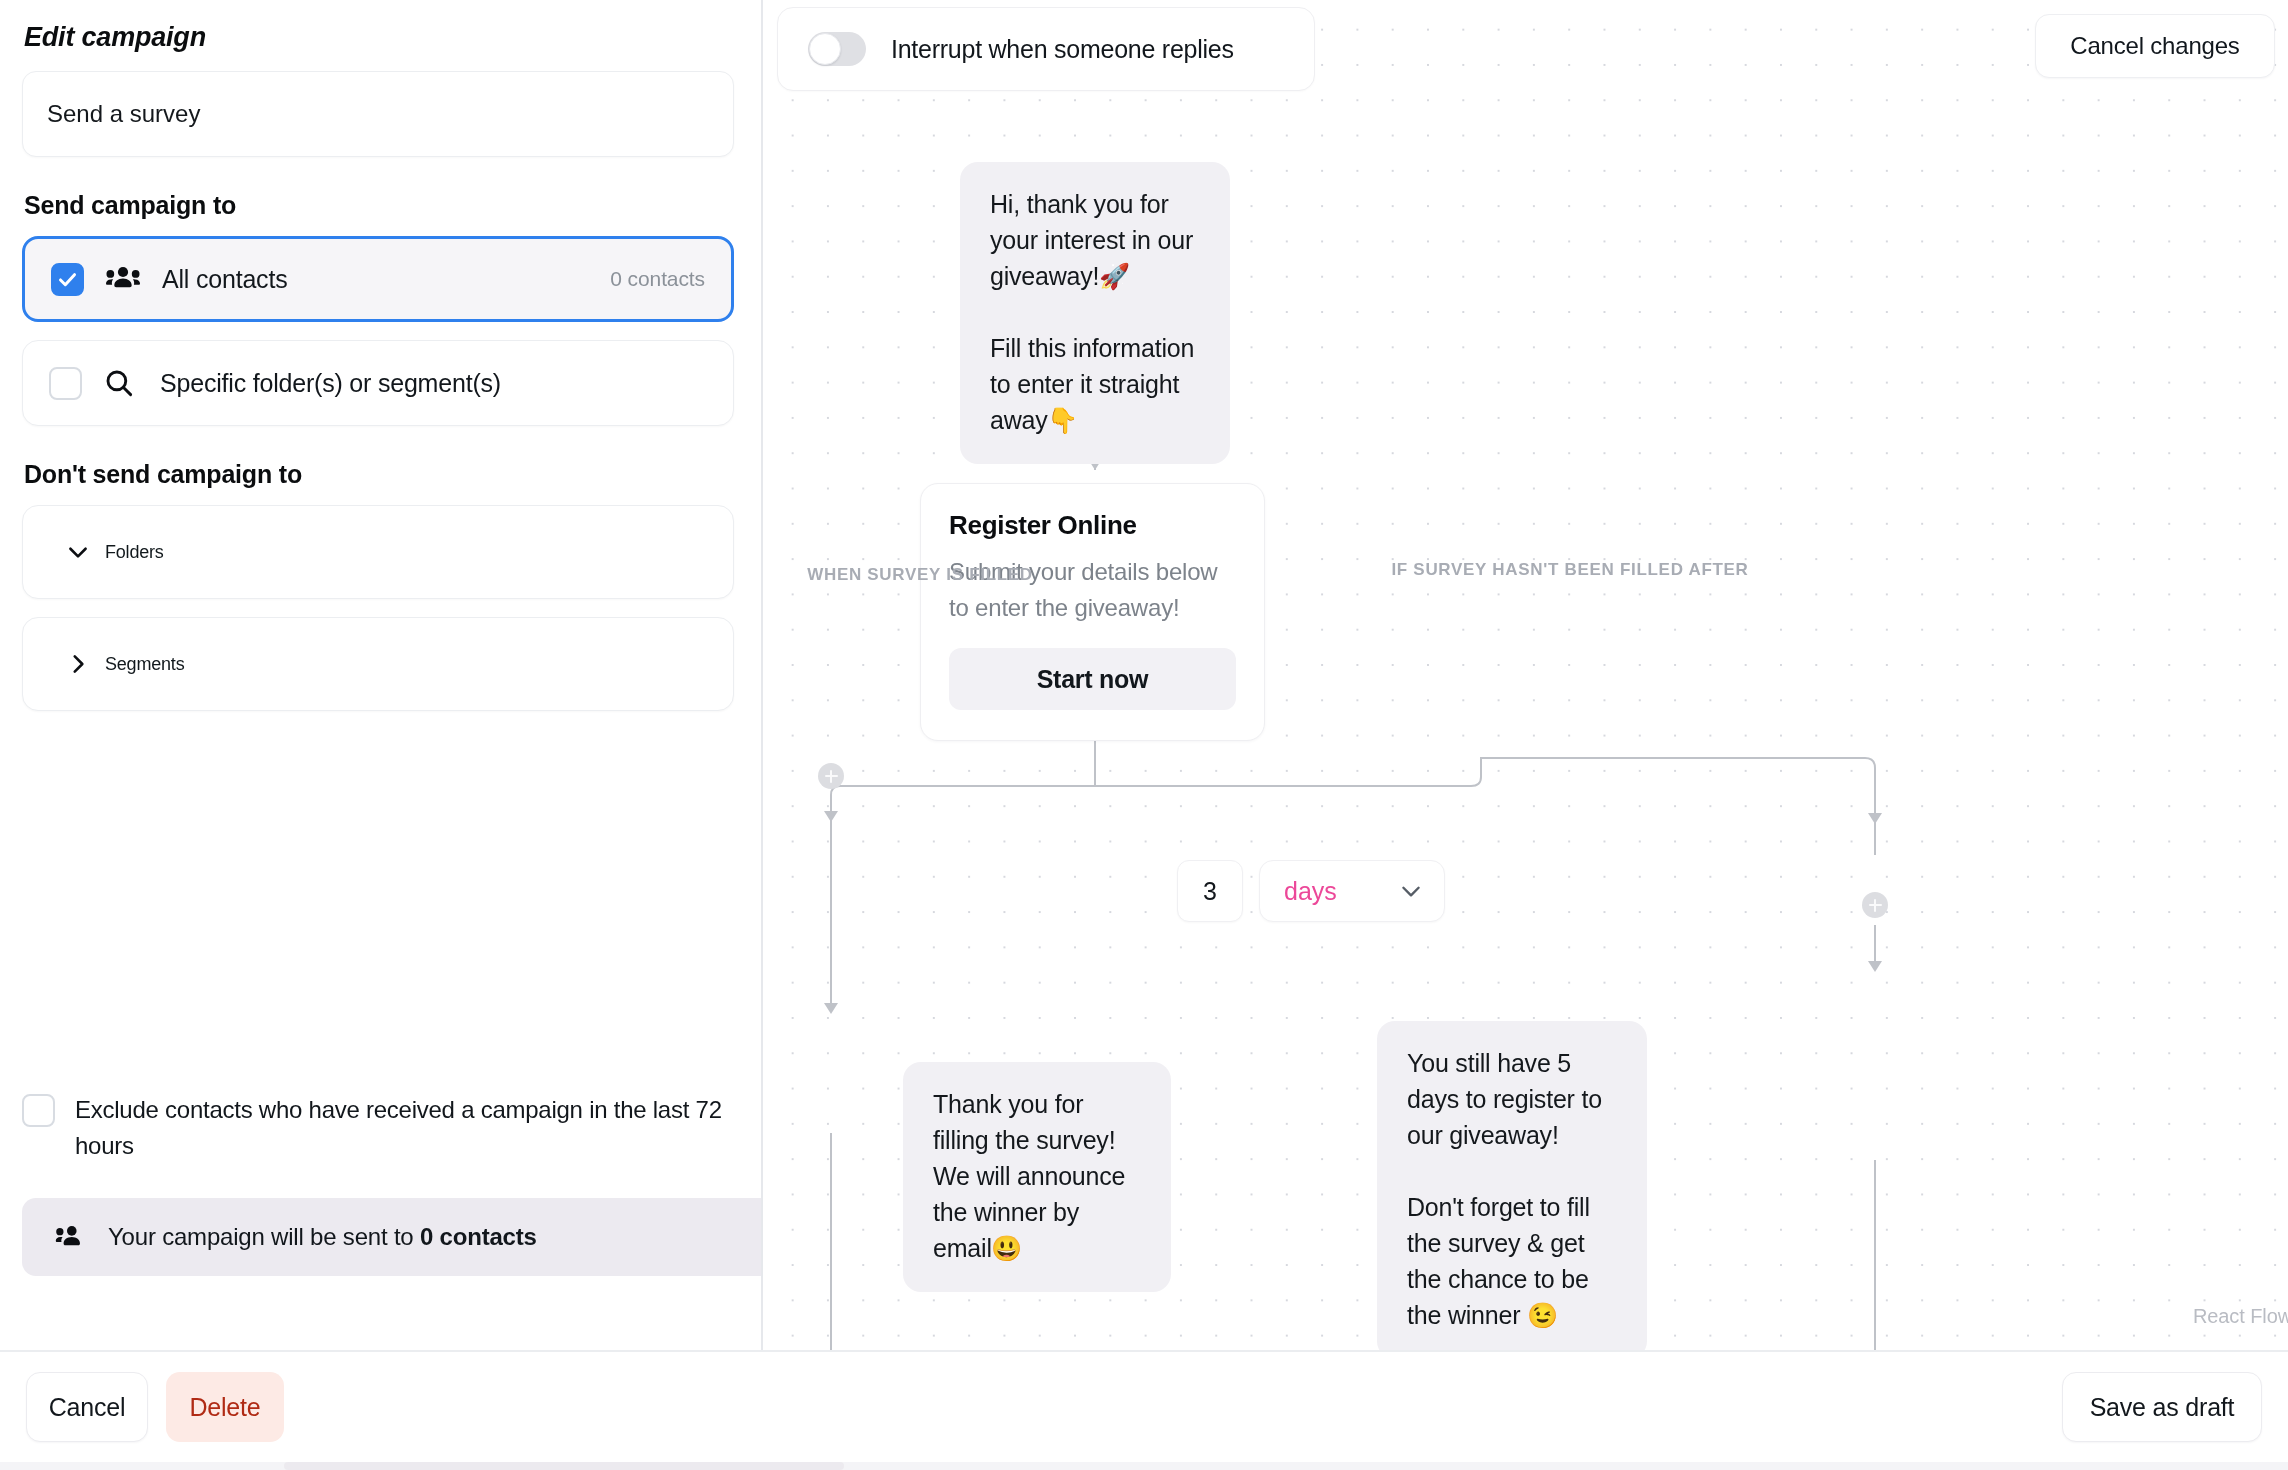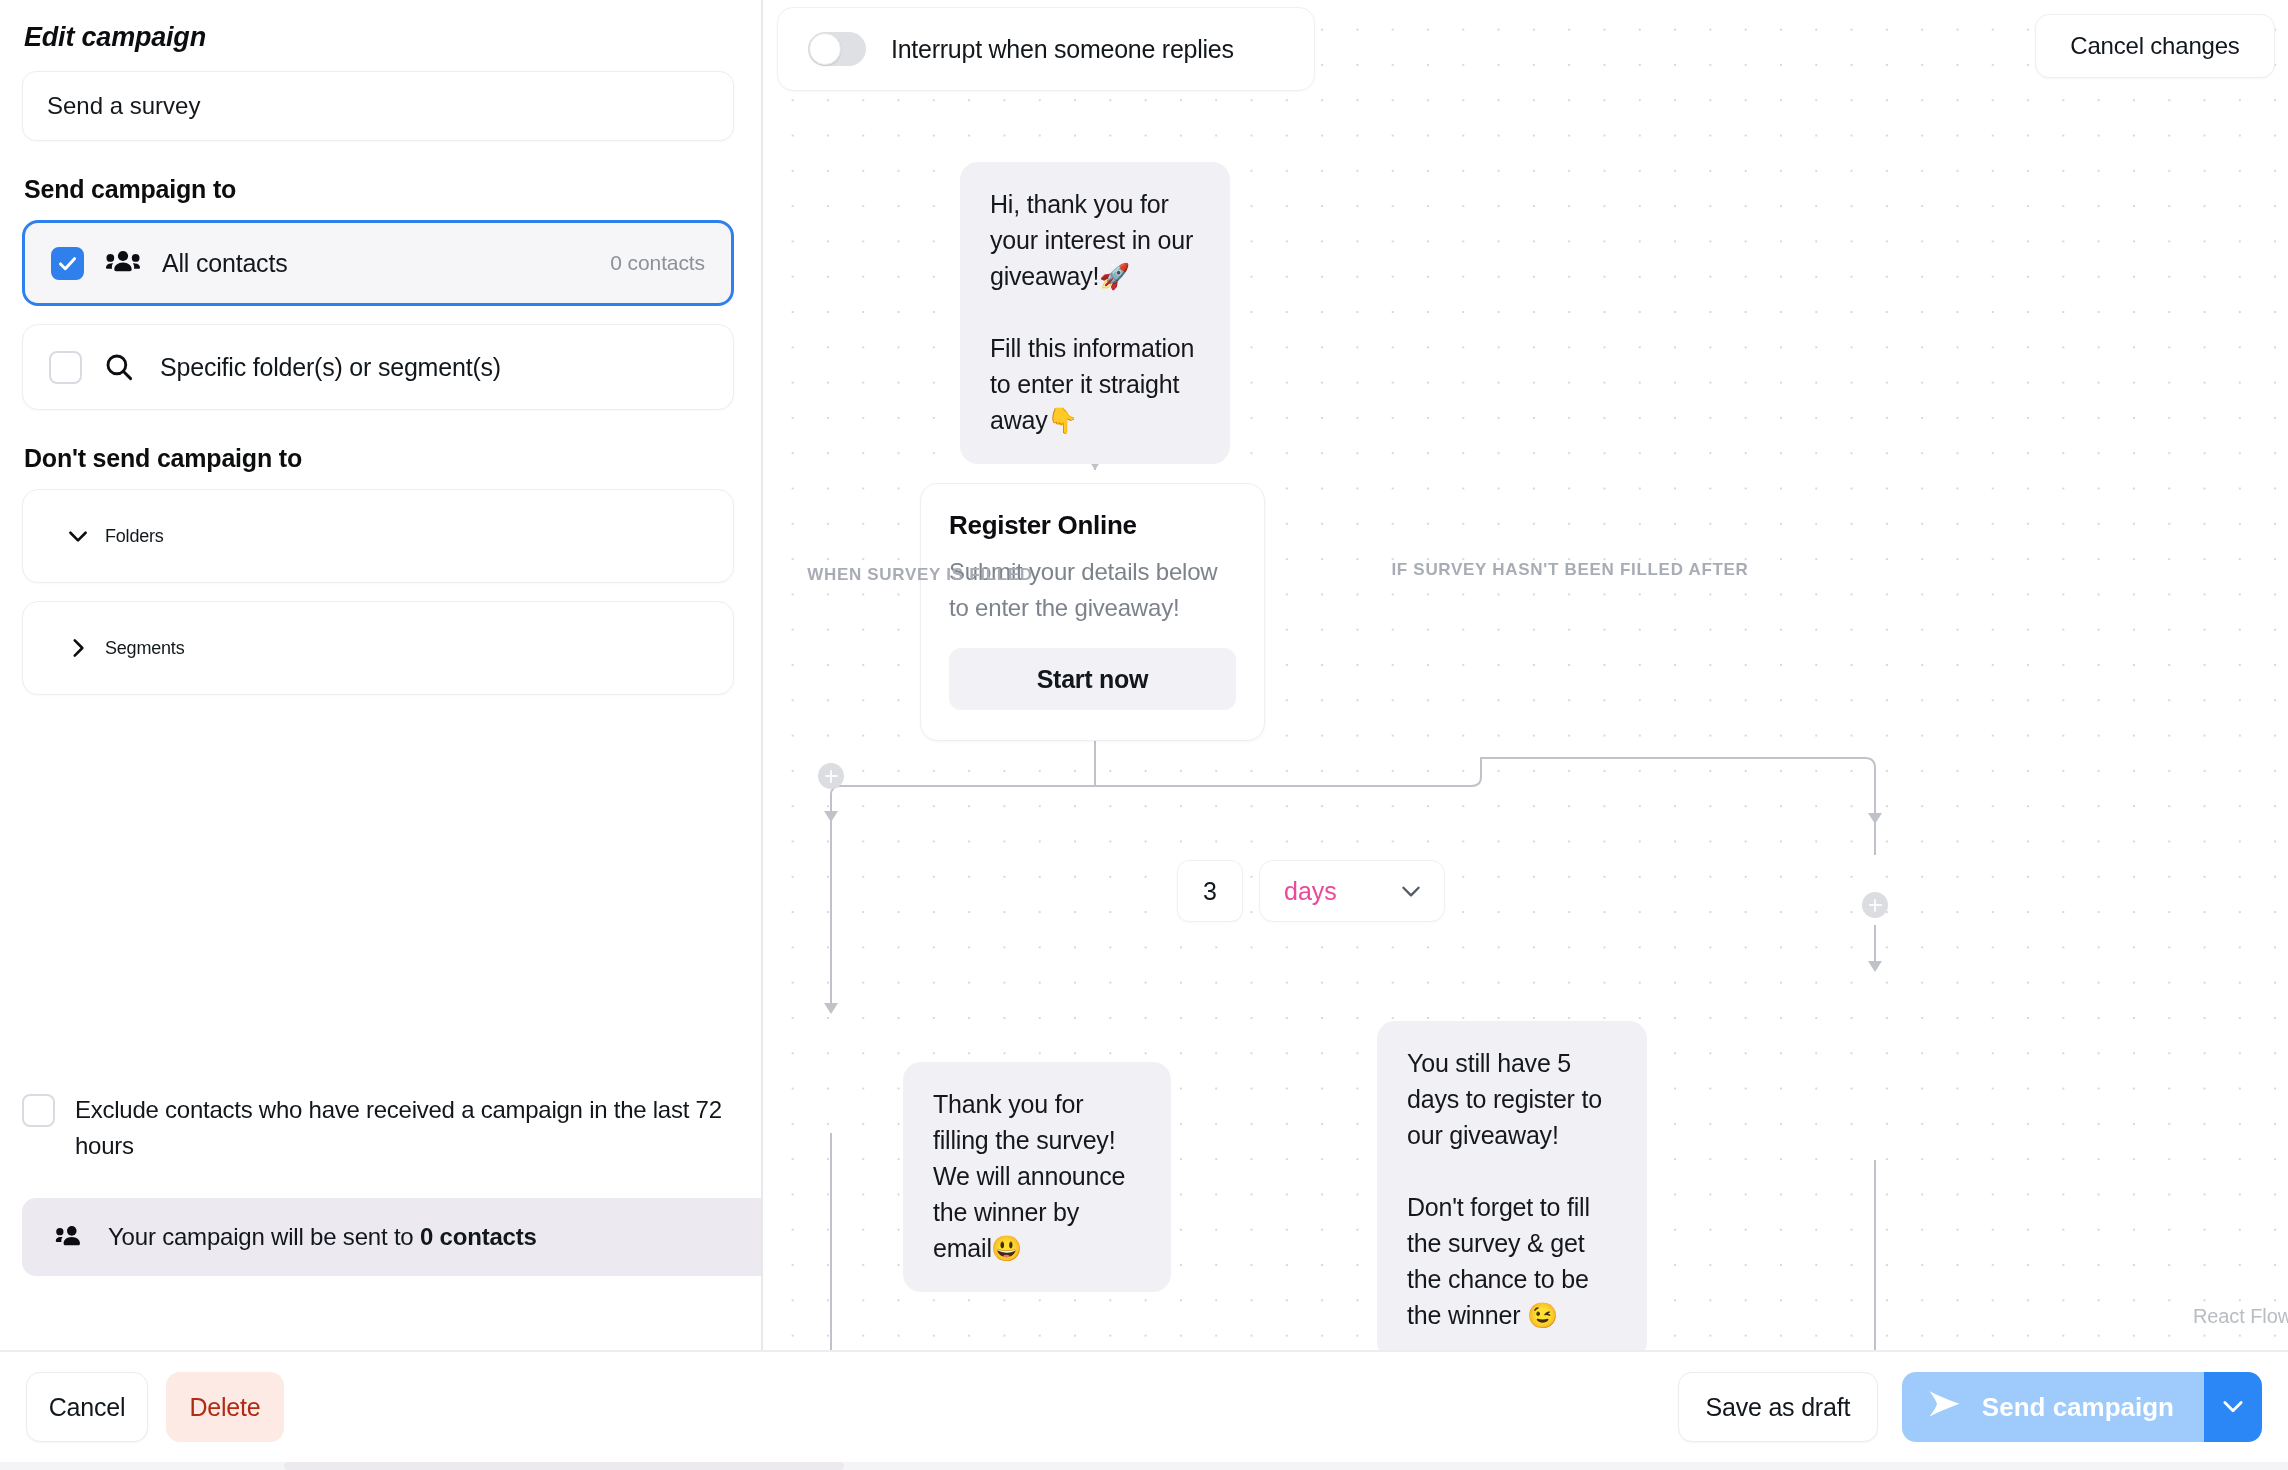--- a/index.html
+++ b/index.html
@@ -21,21 +21,21 @@
     background: #ffffff;
     border-right: 2px solid #e6e8ec;
     padding: 22px 22px 0 22px;
     overflow: hidden;
   }
   .panel-title {
     font-size: 27px; font-weight: bold; letter-spacing: -0.2px;
     margin: 0 0 18px 2px; color: #0b0d0f; font-style: italic;
   }
   .name-input {
-    width: 712px; height: 70px;
+    width: 712px; height: 86px;
     border: 1.5px solid #eceef1; border-radius: 14px;
     background: #fff; padding: 16px 24px;
     font-family: "Liberation Sans", sans-serif;
     font-size: 24px; color: #14181c;
     box-shadow: 0 1px 2px rgba(16,24,40,0.03);
     outline: none;
   }
   .section-label {
     font-size: 25px; font-weight: bold; letter-spacing: -0.2px;
     margin: 34px 0 16px 2px; color: #0b0d0f;
@@ -451,35 +451,18 @@
 Don't forget to fill the survey &amp; get the chance to be the winner 😉</div>
 
     <div class="attribution">React Flow</div>
   </div>
 
   <div id="footer">
     <button class="btn btn-cancel">Cancel</button>
     <button class="btn btn-delete">Delete</button>
     <div class="footer-right">
       <button class="btn btn-draft">Save as draft</button>
-      <div class="send-group">
-        <button class="btn-send">
-          <span>
-            <svg width="34" height="28" viewBox="0 0 34 28" fill="#ffffff">
-              <path d="M1.5 1.2 C12 6.5 22 10.5 31.5 13.8 C22 17.2 12 21.3 1.5 26.6 C5.5 21 8 17.5 9 14 C8 10.4 5.5 6.8 1.5 1.2 Z"></path>
-            </svg>
-          </span>
-          <span>Send campaign</span>
-        </button>
-        <button class="btn-send-caret">
-          <span>
-            <svg width="28" height="28" viewBox="0 0 24 24" fill="none" stroke="#ffffff" stroke-width="2.4" stroke-linecap="round" stroke-linejoin="round">
-                <polyline points="5,9 12,16 19,9"></polyline>
-              </svg>
-          </span>
-        </button>
-      </div>
     </div>
   </div>
 
   <div class="scroll-track"></div>
   <div class="scroll-thumb"></div>
 </div>
 
 </body></html>

